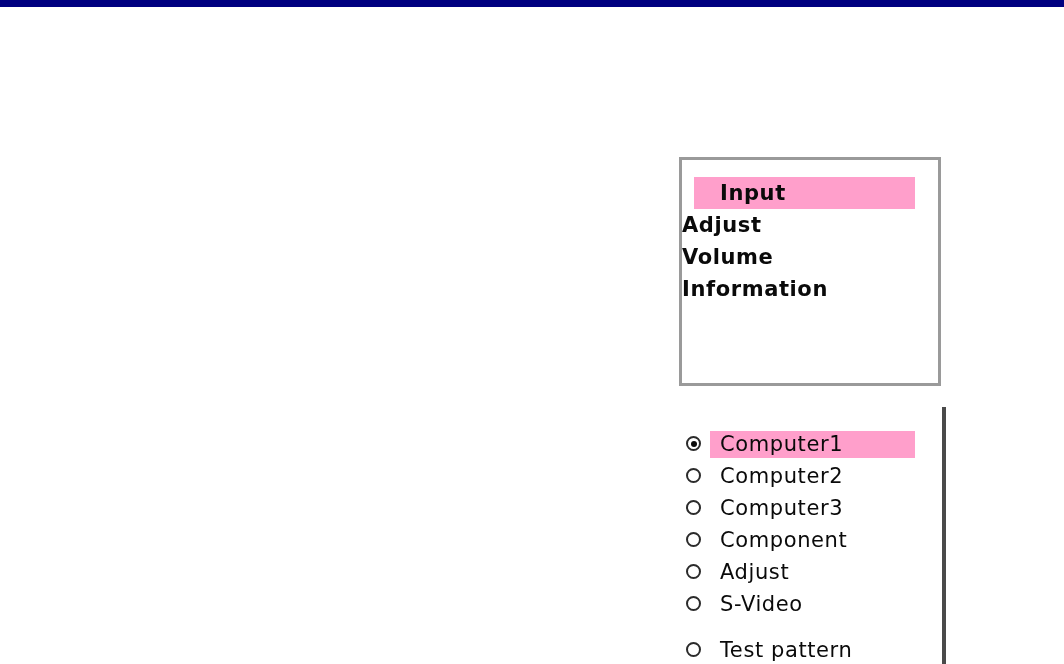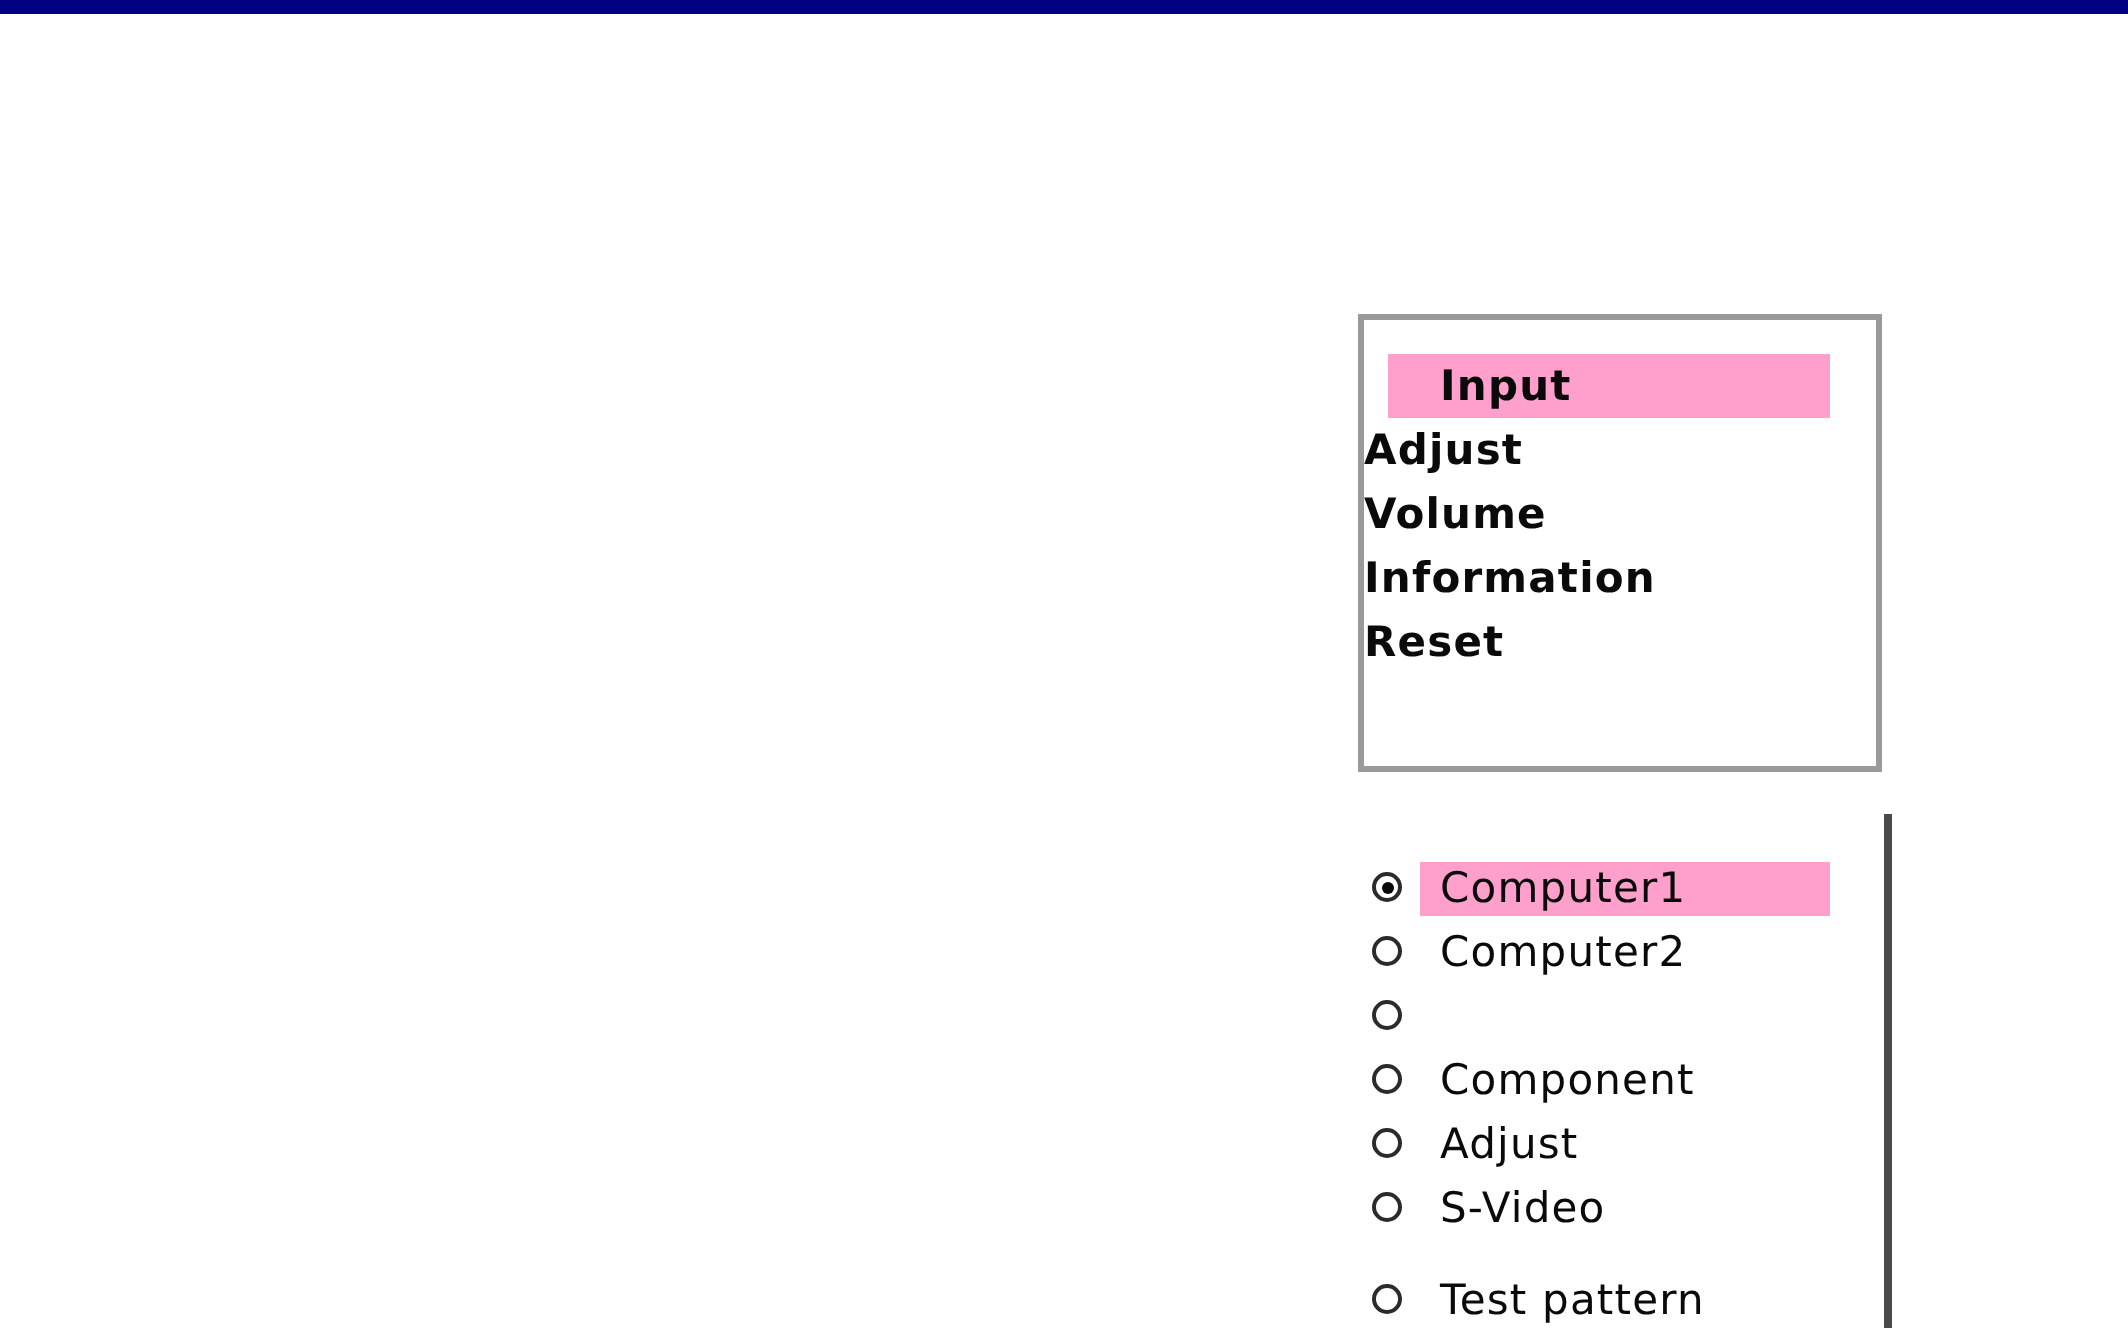--- a/index.html
+++ b/index.html
@@ -151,37 +151,37 @@
 <div id="top-bar"></div>
 
 <div id="screen-area">
 
   <div id="main-menu-panel">
     <div id="main-menu-list">
         <div class="menu-row selected">Input</div>
         <div class="menu-row">Adjust</div>
         <div class="menu-row">Volume</div>
         <div class="menu-row">Information</div>
-        <div class="menu-row">Reset</div>
       </div>
   </div>
 
   <div id="source-panel">
     <div id="source-list">
         <div class="source-row selected">
           <div class="source-hl"></div>
           <span class="radio checked"></span>
           <span class="source-label">Computer1</span>
         </div>
         <div class="source-row">
           <span class="radio"></span>
           <span class="source-label">Computer2</span>
         </div>
         <div class="source-row">
           <span class="radio"></span>
+          <span class="source-label">Computer3</span>
         </div>
         <div class="source-row">
           <span class="radio"></span>
           <span class="source-label">Component</span>
         </div>
         <div class="source-row">
           <span class="radio"></span>
           <span class="source-label">Adjust</span>
         </div>
         <div class="source-row">

